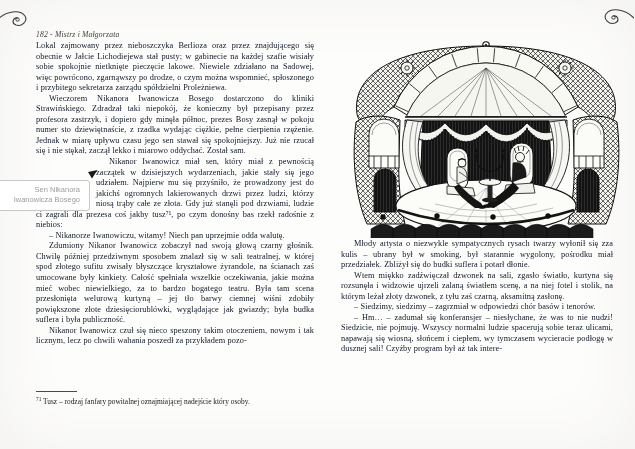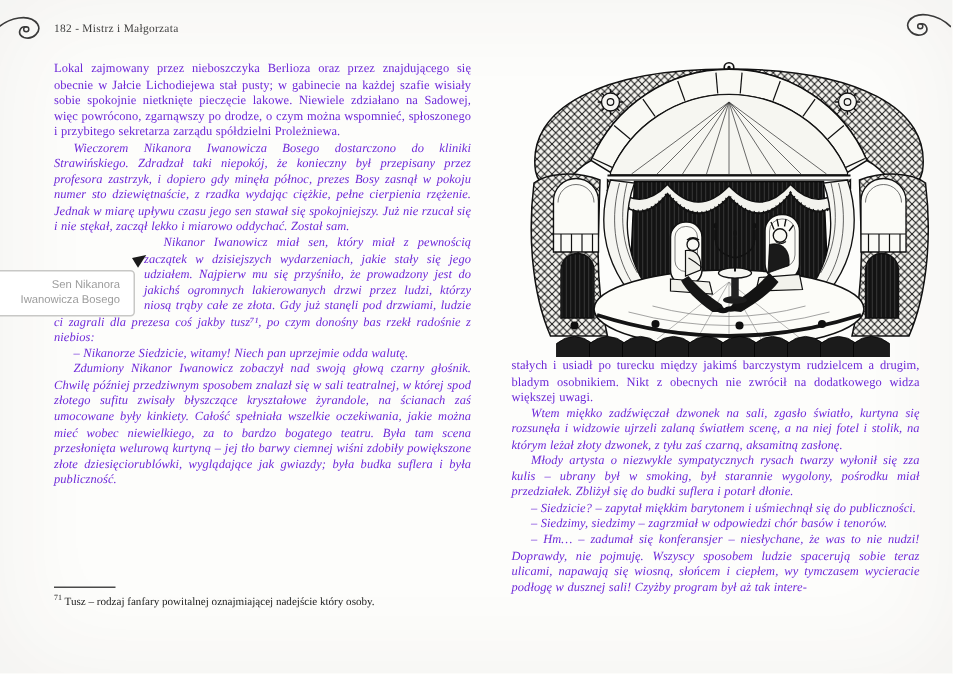--- a/index.html
+++ b/index.html
@@ -3,36 +3,36 @@
 <meta charset="utf-8">
 <style>
   html,body{margin:0;padding:0;background:#ffffff;}
   #screen{
     position:relative;width:635px;height:449px;overflow:hidden;
     background:#fdfdfb;
     box-shadow:inset 0 0 70px rgba(60,55,45,.06);
     font-family:"Liberation Serif","DejaVu Serif",serif;
   }
   .pg-header{
-    position:absolute;font-size:7.6px;letter-spacing:.2px;
-    color:#3c3c3c;white-space:nowrap;
+    position:absolute;font-size:7.6px;font-style:italic;letter-spacing:.2px;
+    color:#3c3c3c;white-space:nowrap;margin-top:16px;
   }
   #hdr-left{left:36px;top:14px;}
   #hdr-right{left:340px;top:14px;width:257px;text-align:right;}
   .flourish{position:absolute;}
   #swirl-left{left:-3px;top:7px;}
   #swirl-right{left:598px;top:5px;}
-  .text-col{position:absolute;color:#6d28d9;}
+  .text-col{position:absolute;color:#0f172a;}
   #col-left{left:36px;top:41px;width:278px;}
   #col-right{left:341px;top:239px;width:272px;}
   .para{
     margin:0;text-align:justify;font-size:8.3px;line-height:10.55px;
     letter-spacing:.05px;word-spacing:.2px;
   }
-  .indent{text-indent:13px;font-style:italic;}
+  .indent{text-indent:13px;}
   .note-wrap-spacer{float:left;width:60px;height:43px;}
   #note-box{
     position:absolute;left:-7px;top:180px;width:97px;box-sizing:border-box;
     background:#ffffff;border:1px solid #c8c8c6;border-radius:3px;
     padding:4px 9px 5px 6px;text-align:right;
     font-family:"Liberation Sans","DejaVu Sans",sans-serif;
     font-size:7.5px;line-height:10px;color:#9c9c9c;
   }
   #note-pointer{position:absolute;left:88px;top:170px;}
   #fn-rule{position:absolute;left:36px;top:391px;width:41px;border-top:1px solid #4a4a4a;height:0;}
@@ -59,22 +59,23 @@
       <circle cx="20.5" cy="12.5" r="1.7" fill="none" stroke="#3a3a3a" stroke-width="1"></circle>
     </g>
   </svg>
 
   <div id="hdr-left" class="pg-header">182 - Mistrz i Małgorzata</div>
 
   <div id="col-left" class="text-col">
     <p class="para">Lokal zajmowany przez nieboszczyka Berlioza oraz przez znajdującego się obecnie w Jałcie Lichodiejewa stał pusty; w gabinecie na każdej szafie wisiały sobie spokojnie nietknięte pieczęcie lakowe. Niewiele zdziałano na Sadowej, więc powrócono, zgarnąwszy po drodze, o czym można wspomnieć, spłoszonego i przybitego sekretarza zarządu spółdzielni Proleżniewa.</p>
     <p class="para indent">Wieczorem Nikanora Iwanowicza Bosego dostarczono do kliniki Strawińskiego. Zdradzał taki niepokój, że konieczny był przepisany przez profesora zastrzyk, i dopiero gdy minęła północ, prezes Bosy zasnął w pokoju numer sto dziewiętnaście, z rzadka wydając ciężkie, pełne cierpienia rzężenie. Jednak w miarę upływu czasu jego sen stawał się spokojniejszy. Już nie rzucał się i nie stękał, zaczął lekko i miarowo oddychać. Został sam.</p>
     <p class="para indent"><span class="note-wrap-spacer"></span><span>Nikanor Iwanowicz miał sen, który miał z pewnością zaczątek w dzisiejszych wydarzeniach, jakie stały się jego udziałem. Najpierw mu się przyśniło, że prowadzony jest do jakichś ogromnych lakierowanych drzwi przez ludzi, którzy niosą trąby całe ze złota. Gdy już stanęli pod drzwiami, ludzie ci zagrali dla prezesa coś jakby tusz⁷¹, po czym donośny bas rzekł radośnie z niebios:</span></p>
-    <p class="para indent">– Nikanorze Siedzicie, witamy! Niech pan uprzejmie odda walutę.</p>
+    <p class="para indent">– Nikanorze Iwanowiczu, witamy! Niech pan uprzejmie odda walutę.</p>
     <p class="para indent">Zdumiony Nikanor Iwanowicz zobaczył nad swoją głową czarny głośnik. Chwilę później przedziwnym sposobem znalazł się w sali teatralnej, w której spod złotego sufitu zwisały błyszczące kryształowe żyrandole, na ścianach zaś umocowane były kinkiety. Całość spełniała wszelkie oczekiwania, jakie można mieć wobec niewielkiego, za to bardzo bogatego teatru. Była tam scena przesłonięta welurową kurtyną – jej tło barwy ciemnej wiśni zdobiły powiększone złote dziesięciorublówki, wyglądające jak gwiazdy; była budka suflera i była publiczność.</p>
+    <p class="para indent">Nikanor Iwanowicz czuł się nieco speszony takim otoczeniem, nowym i tak licznym, lecz po chwili wahania poszedł za przykładem pozo-</p>
   </div>
 
   <svg id="note-pointer" width="10" height="9" viewBox="0 0 10 9">
     <polygon points="0,2 9.5,0 4,8.5" fill="#1a1a1a"></polygon>
   </svg>
   <div id="note-box">Sen Nikanora Iwanowicza Bosego</div>
 
   <div id="fn-rule"></div>
   <div id="footnote">
     <span class="fn-marker">71</span>
@@ -208,21 +209,19 @@
     <use href="#bump" x="94" y="183"></use>
       <use href="#bump" x="116" y="183"></use>
       <use href="#bump" x="138" y="183"></use>
     <use href="#bump" x="160" y="183"></use>
       <use href="#bump" x="182" y="183"></use>
       <use href="#bump" x="204" y="183"></use>
     <use href="#bump" x="226" y="183"></use>
   </svg>
 
   <div id="col-right" class="text-col">
-    <p class="para">stałych i usiadł po turecku między jakimś barczystym rudzielcem a drugim, bladym osobnikiem. Nikt z obecnych nie zwrócił na dodatkowego widza większej uwagi.</p>
+    <p class="para indent">Młody artysta o niezwykle sympatycznych rysach twarzy wyłonił się zza kulis – ubrany był w smoking, był starannie wygolony, pośrodku miał przedziałek. Zbliżył się do budki suflera i potarł dłonie.</p>
     <p class="para indent">Wtem miękko zadźwięczał dzwonek na sali, zgasło światło, kurtyna się rozsunęła i widzowie ujrzeli zalaną światłem scenę, a na niej fotel i stolik, na którym leżał złoty dzwonek, z tyłu zaś czarną, aksamitną zasłonę.</p>
-    <p class="para indent">Młody artysta o niezwykle sympatycznych rysach twarzy wyłonił się zza kulis – ubrany był w smoking, był starannie wygolony, pośrodku miał przedziałek. Zbliżył się do budki suflera i potarł dłonie.</p>
-    <p class="para indent">– Siedzicie? – zapytał miękkim barytonem i uśmiechnął się do publiczności.</p>
     <p class="para indent">– Siedzimy, siedzimy – zagrzmiał w odpowiedzi chór basów i tenorów.</p>
-    <p class="para indent">– Hm… – zadumał się konferansjer – niesłychane, że was to nie nudzi! Doprawdy, nie pojmuję. Wszyscy sposobem ludzie spacerują sobie teraz ulicami, napawają się wiosną, słońcem i ciepłem, wy tymczasem wycieracie podłogę w dusznej sali! Czyżby program był aż tak intere-</p>
+    <p class="para indent">– Hm… – zadumał się konferansjer – niesłychane, że was to nie nudzi! Siedzicie, nie pojmuję. Wszyscy normalni ludzie spacerują sobie teraz ulicami, napawają się wiosną, słońcem i ciepłem, wy tymczasem wycieracie podłogę w dusznej sali! Czyżby program był aż tak intere-</p>
   </div>
 
 </div>
 
 </body></html>

